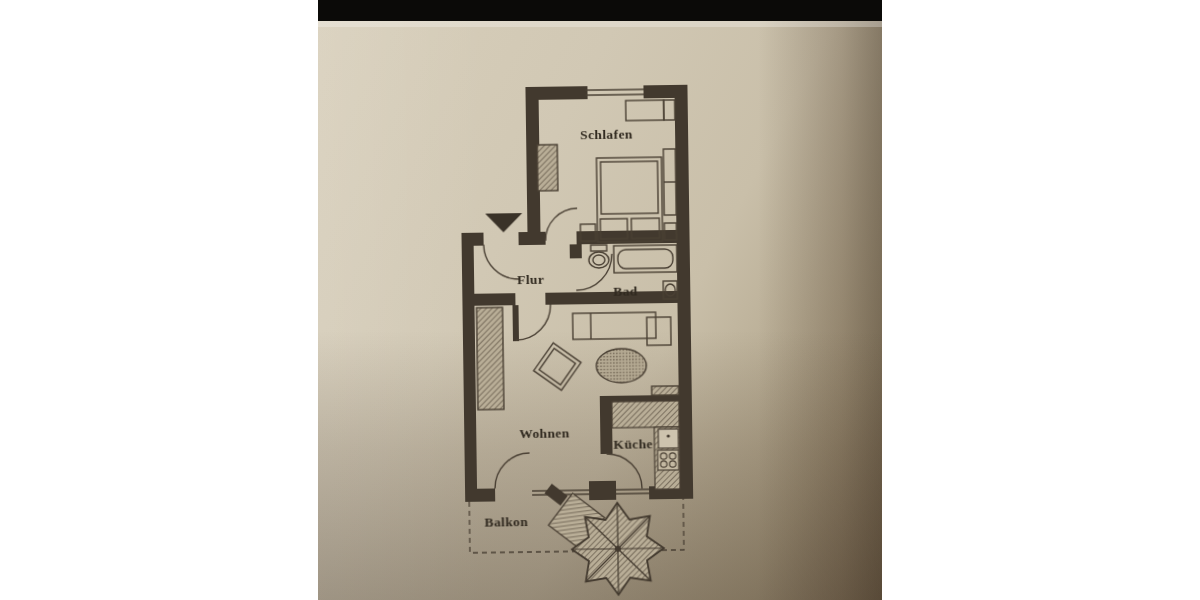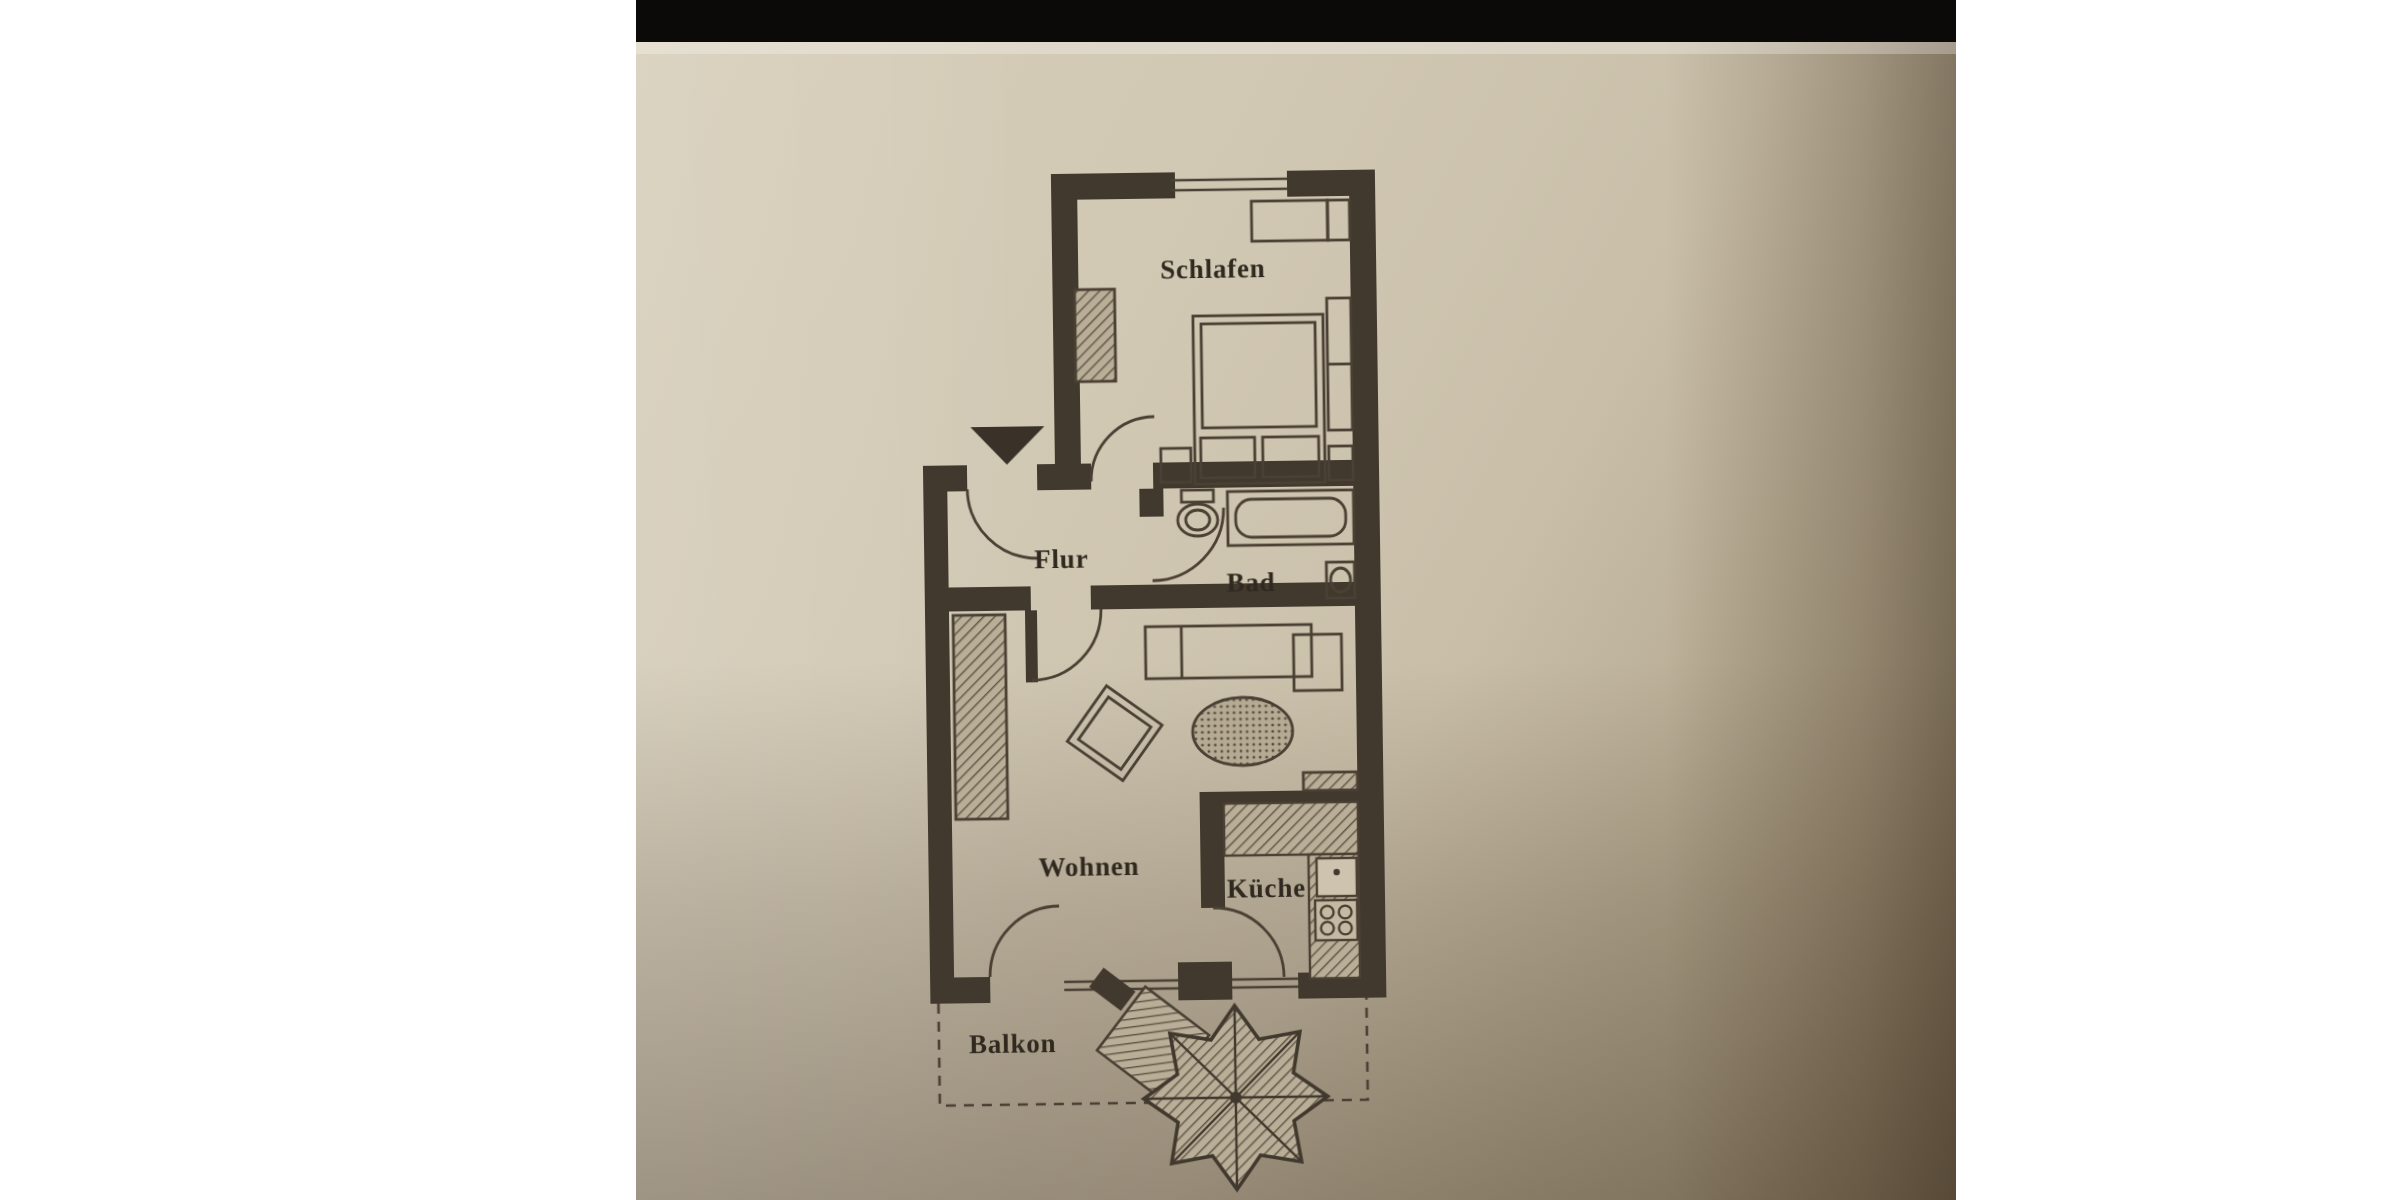--- a/index.html
+++ b/index.html
@@ -4,21 +4,21 @@
 <style>
   html,body{margin:0;padding:0;}
   body{
     width:1200px;height:600px;
     background:#ffffff;
     font-family:"Liberation Serif", serif;
     overflow:hidden;
     position:relative;
   }
   .photo{
-    position:absolute;left:318px;top:0;width:660px;height:600px;
+    position:absolute;left:318px;top:0;width:564px;height:600px;
     background:
       linear-gradient(to bottom, rgba(0,0,0,0) 55%, rgba(62,46,30,0.18) 75%, rgba(52,38,24,0.34) 100%),
       linear-gradient(to right, rgba(255,255,255,0.10) 0%, rgba(0,0,0,0) 30%, rgba(0,0,0,0) 78%, rgba(70,52,34,0.28) 93%, rgba(58,44,28,0.45) 100%),
       linear-gradient(118deg, #d8cfbb 0%, #d1c8b4 35%, #c9bfa9 60%, #ab9e84 85%, #92836c 100%);
     overflow:hidden;
   }
   .topbar{
     position:absolute;left:0;top:0;width:100%;height:21px;
     background:#0b0a08;
   }

